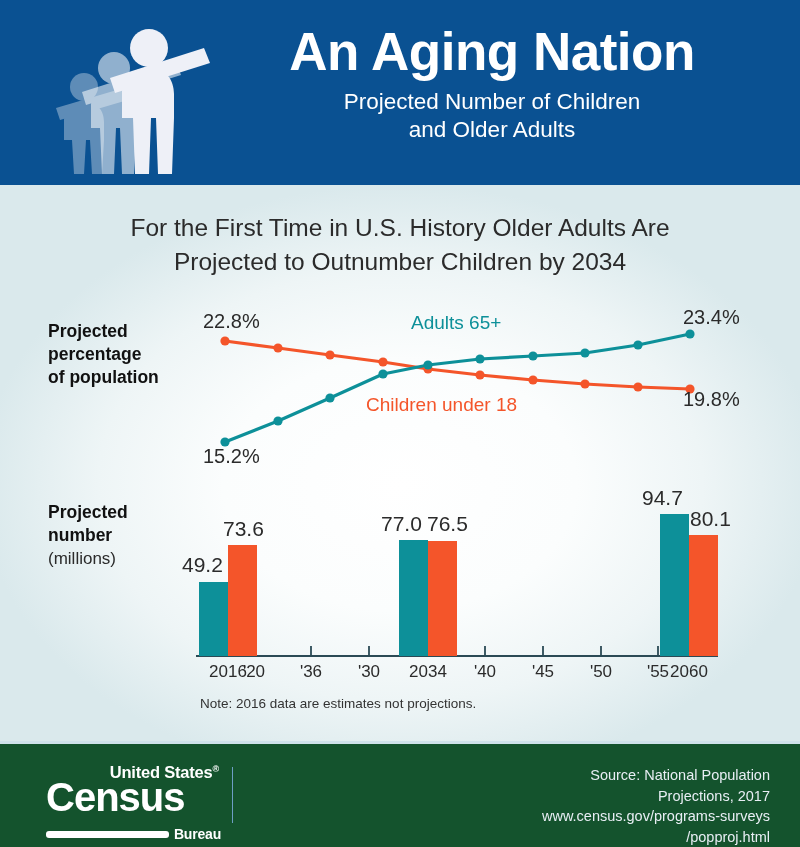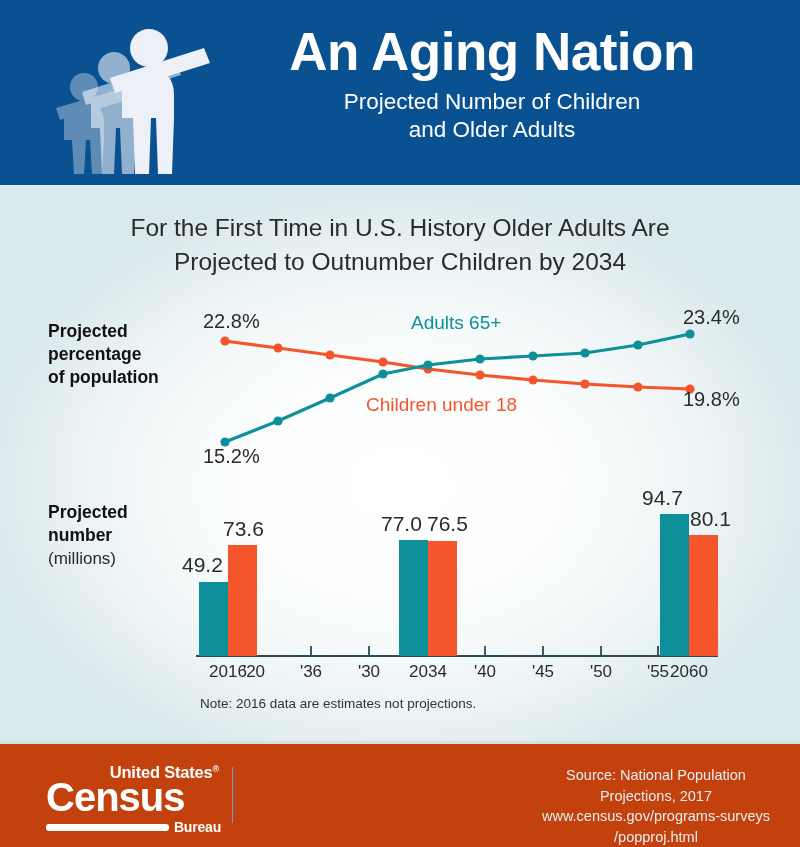--- a/index.html
+++ b/index.html
@@ -61,43 +61,43 @@
   .bar-svg{position:absolute;left:0;top:0;}
   .bar-val{position:absolute;font-size:21px;color:#2b2b2b;}
   .tick-lbl{position:absolute;font-size:17px;color:#2b2b2b;text-align:center;}
   .note{
     position:absolute;left:200px;top:203px;font-size:13.5px;color:#333;
   }
 
   
   .footer{
     position:absolute;left:0;top:741px;width:800px;height:106px;
-    background:#c2410c;
+    background:#14532d;
   }
   .footer-rule{position:absolute;left:0;top:0;width:800px;height:3px;background:#cfe2ea;}
   .logo{position:absolute;left:46px;top:22px;width:175px;}
   .logo-us{
     color:#fff;font-size:16.5px;font-weight:bold;text-align:right;
     margin:0 0 -4px 0;padding-right:2px;letter-spacing:-0.2px;
   }
   .logo-us sup{font-size:9px;vertical-align:super;}
   .logo-census{
     color:#fff;font-size:40px;font-weight:bold;line-height:0.96;
     letter-spacing:-1px;margin:0;
   }
-  .logo-bar-row{display:flex;align-items:center;gap:5px;margin-top:3px;}
+  .logo-bar-row{display:flex;align-items:center;gap:5px;margin-top:10px;}
   .logo-bar{flex:1;height:7px;background:#fff;border-radius:3px;}
   .logo-bureau{color:#fff;font-size:14px;font-weight:bold;letter-spacing:-0.2px;}
   .divider{position:absolute;left:232px;top:26px;width:1px;height:56px;background:#6e9ec4;}
   .dept{position:absolute;left:250px;top:27px;}
   .dept-1{color:#fff;font-size:15px;font-weight:bold;margin:0;}
   .dept-2{color:#fff;font-size:11.5px;font-weight:bold;letter-spacing:0.3px;margin:5px 0 0 0;}
   .dept-3{color:#fff;font-size:13.5px;font-weight:bold;font-style:italic;margin:6px 0 0 0;}
   .source{
-    position:absolute;right:30px;top:24px;text-align:center;
+    position:absolute;right:30px;top:24px;text-align:right;
     color:#e8eef4;font-size:14.5px;line-height:1.42;
   }
 </style>
 </head>
 <body>
 
 <div class="page">
 
   <div class="header">
 

